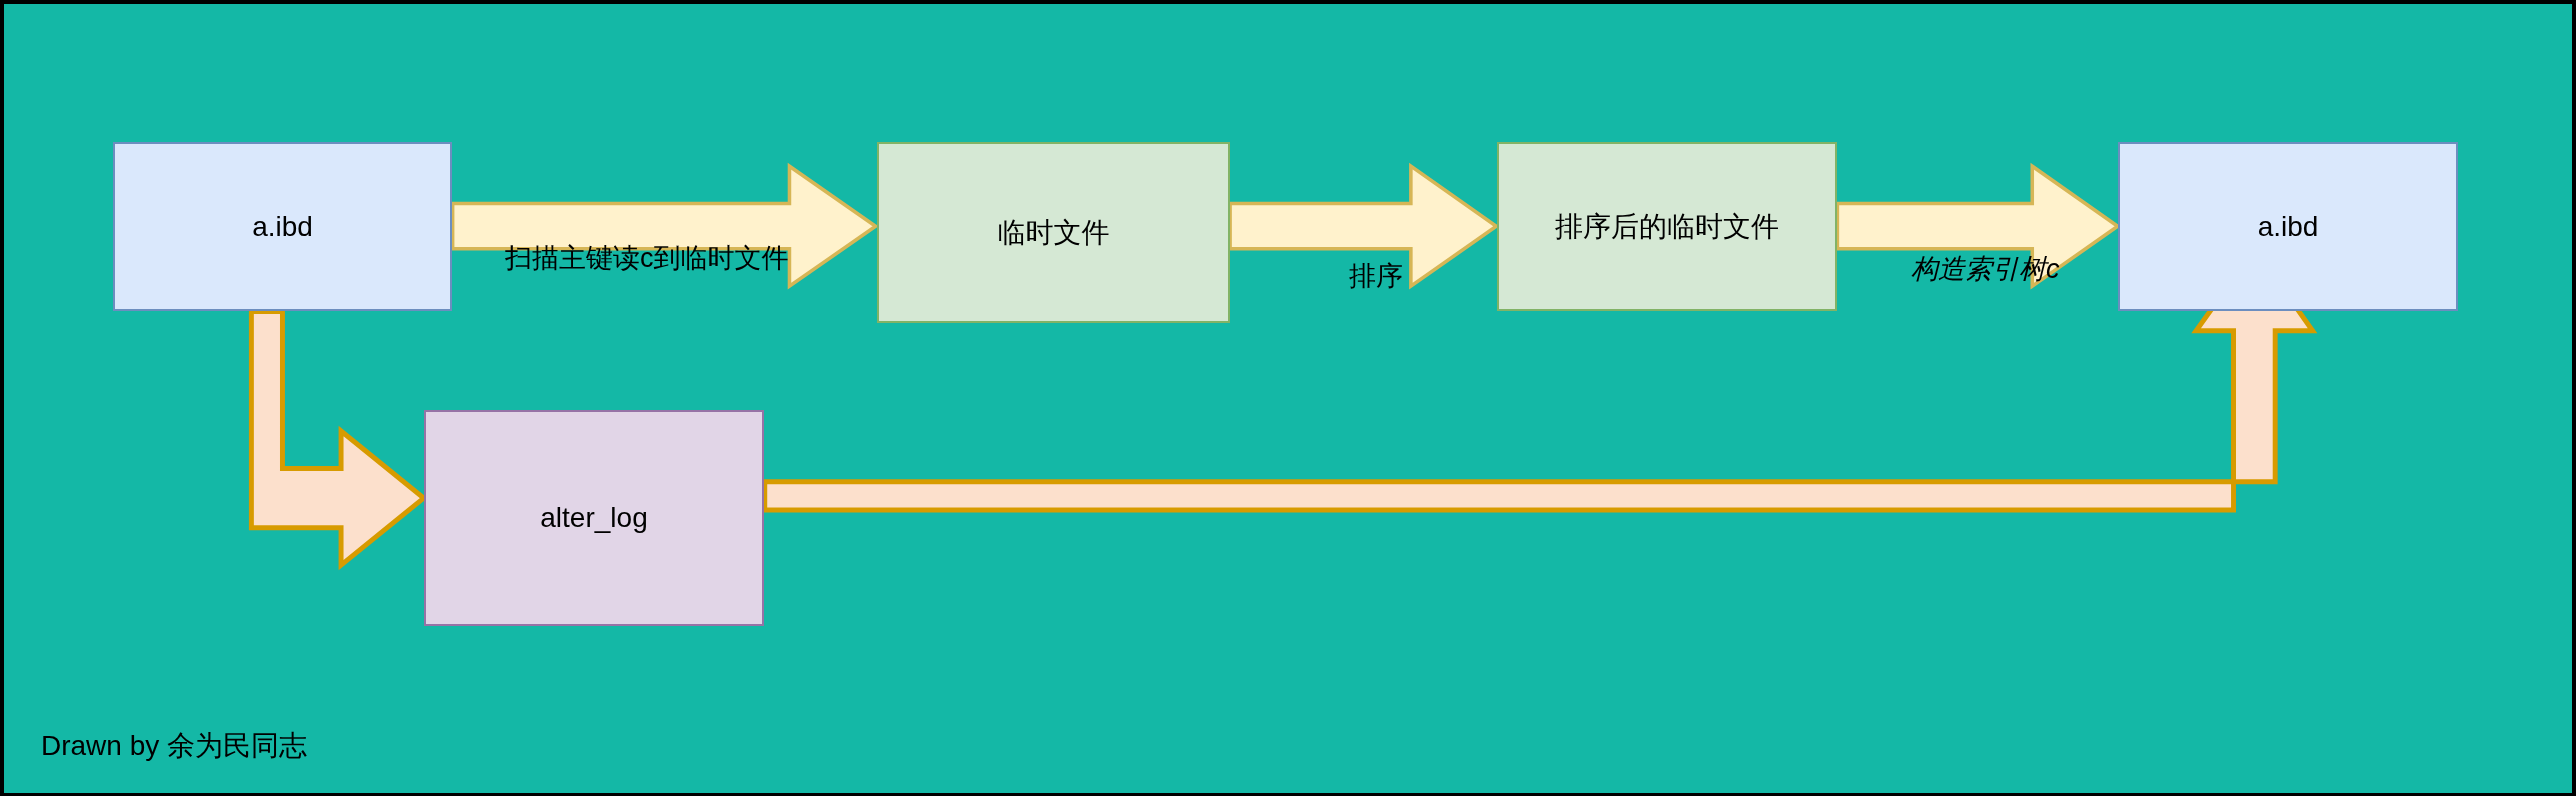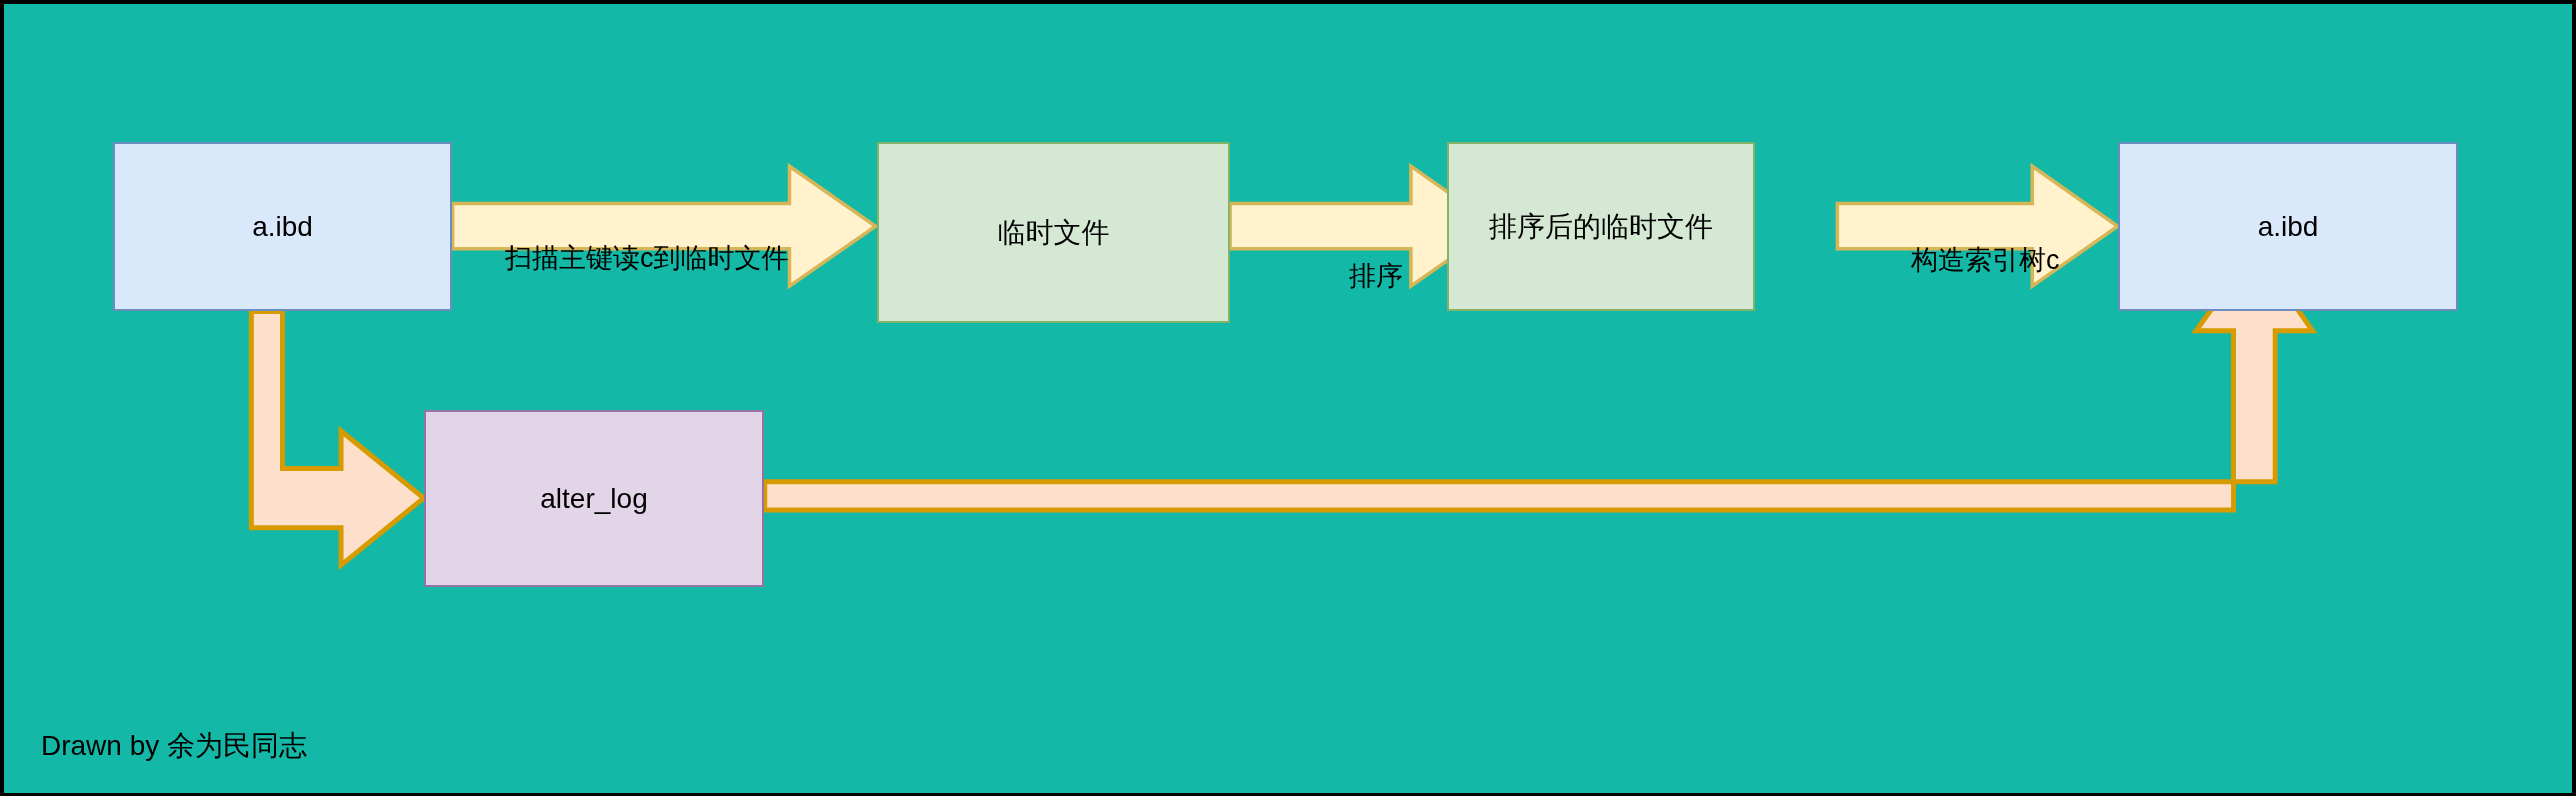--- a/index.html
+++ b/index.html
@@ -40,34 +40,34 @@
   </svg>
 
   <div class="node box-blue" style="left:113px;top:142px;width:339px;height:169px;">
     <span class="node-label">a.ibd</span>
   </div>
 
   <div class="node box-green" style="left:877px;top:142px;width:353px;height:181px;">
     <span class="node-label">临时文件</span>
   </div>
 
-  <div class="node box-green" style="left:1447px;top:142px;width:308px;height:169px;">
+  <div class="node box-green" style="left:1497px;top:142px;width:340px;height:169px;">
     <span class="node-label">排序后的临时文件</span>
   </div>
 
   <div class="node box-blue" style="left:2118px;top:142px;width:340px;height:169px;">
     <span class="node-label">a.ibd</span>
   </div>
 
-  <div class="node box-purple" style="left:424px;top:410px;width:340px;height:177px;">
+  <div class="node box-purple" style="left:424px;top:410px;width:340px;height:216px;">
     <span class="node-label">alter_log</span>
   </div>
 
   <div class="edge-label" style="left:489px;top:245px;">扫描主键读c到临时文件</div>
 
   <div class="edge-label" style="left:1333px;top:263px;">排序</div>
 
-  <div class="edge-label" style="left:1895px;top:247px;">构造索引树c</div>
+  <div class="edge-label" style="left:1895px;top:256px;font-style:italic;">构造索引树c</div>
 
   <div class="caption" style="left:41px;top:727px;">Drawn by 余为民同志</div>
 
 </div>
 
 
 </body></html>

